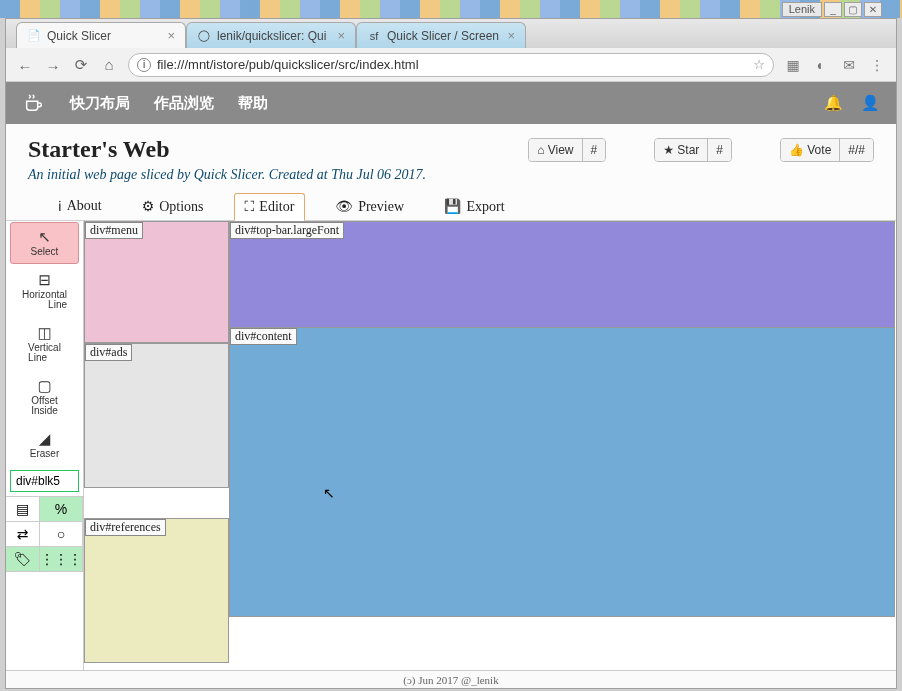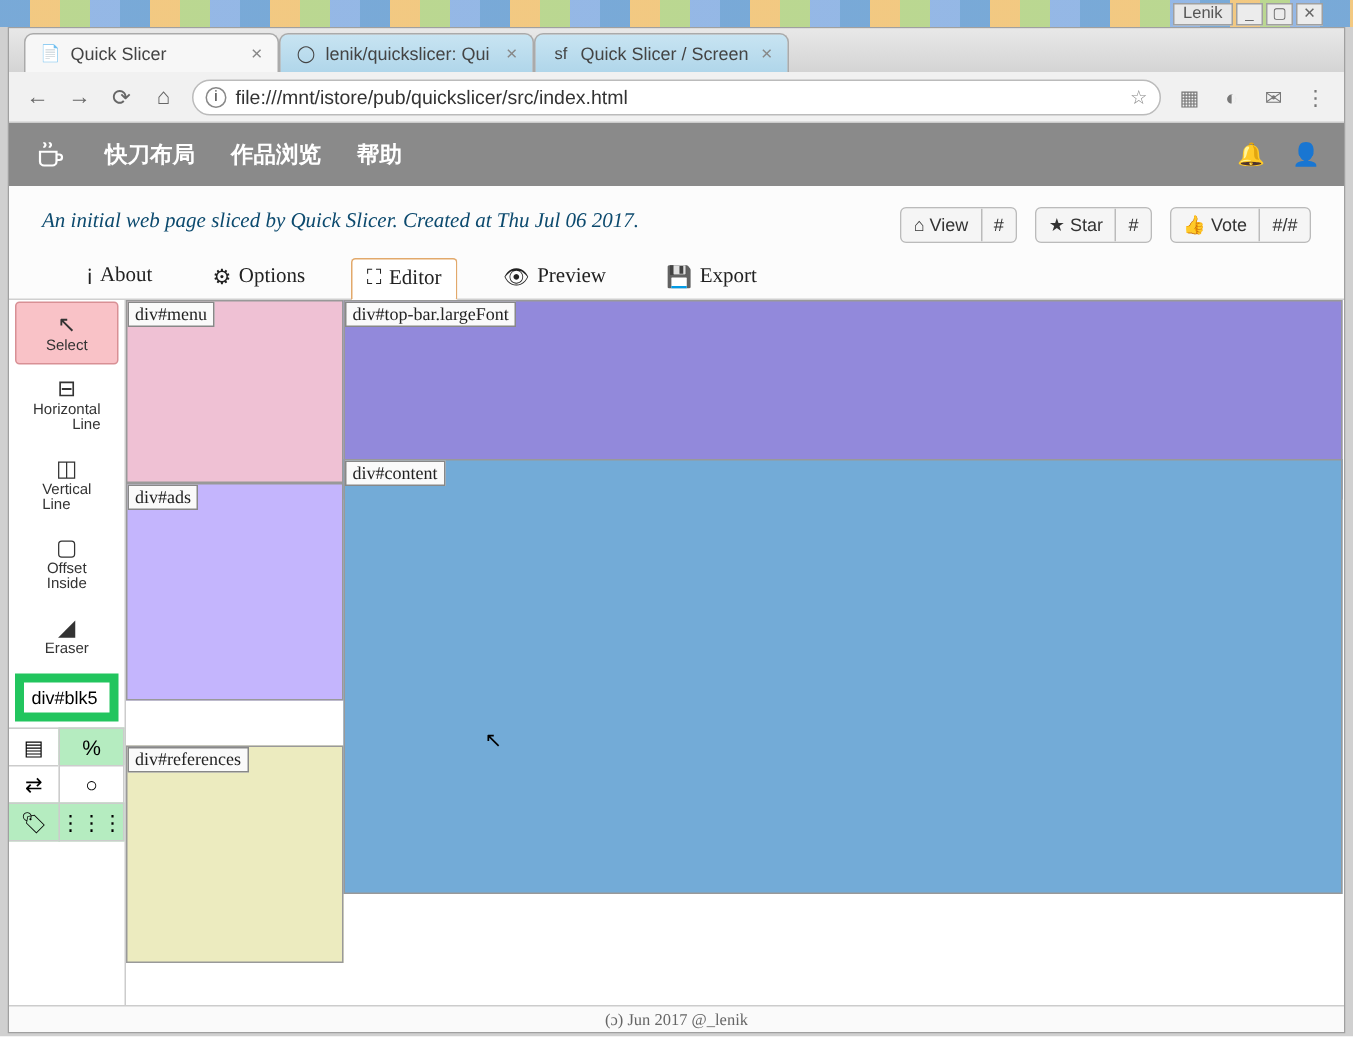--- a/index.html
+++ b/index.html
@@ -24,32 +24,32 @@
 .addr-right{margin-left:auto;display:flex;gap:8px;align-items:center;color:#888;}
 .ext{width:18px;height:18px;display:flex;align-items:center;justify-content:center;color:#777;font-size:14px;}
 .page{flex:1;display:flex;flex-direction:column;background:#fdfdfd;overflow:hidden;}
 .appbar{height:42px;background:#8a8a8a;display:flex;align-items:center;padding:0 16px;gap:24px;color:#fff;font-size:15px;font-weight:bold;}
 .logo{width:24px;height:24px;display:flex;align-items:center;justify-content:center;}
 .appbar .right{margin-left:auto;display:flex;gap:18px;}
 .header-area{padding:12px 22px 8px 22px;display:flex;justify-content:space-between;align-items:flex-start;background:#fcfcfc;}
 .title{font-family:Georgia,serif;font-size:24px;font-weight:bold;color:#222;}
 .subtitle{font-family:Georgia,serif;font-style:italic;font-size:14px;color:#0c4a6e;margin-top:4px;}
 .stats{display:flex;gap:12px;margin-top:2px;}
-.statgroup{display:flex;border:1px solid #bbb;border-radius:4px;height:24px;overflow:hidden;}
+.statgroup{display:flex;border:1px solid #bbb;border-radius:4px;height:24px;overflow:hidden;margin-left:36px;}
 .statgroup .part{display:flex;align-items:center;padding:0 8px;gap:4px;background:#f5f5f5;font-size:12px;color:#333;}
 .statgroup .part+.part{border-left:1px solid #bbb;}
 .maintabs{display:flex;gap:20px;padding:0 42px;height:30px;align-items:flex-end;border-bottom:1px solid #d0d0d0;background:#fcfcfc;font-family:Georgia,serif;font-size:14px;}
 .maintab{display:flex;align-items:center;gap:5px;padding:5px 10px;cursor:pointer;color:#222;}
 .maintab.active{border:1px solid #e2a96b;border-bottom:1px solid #fff;background:#fff;border-top-left-radius:3px;border-top-right-radius:3px;position:relative;top:1px;}
 .workspace{flex:1;display:flex;overflow:hidden;}
 .toolbar{width:78px;border-right:1px solid #ccc;background:#fff;display:flex;flex-direction:column;}
 .tool{display:flex;flex-direction:column;align-items:center;justify-content:center;padding:5px 2px;font-size:10px;color:#333;border:1px solid transparent;margin:1px 4px;gap:1px;}
 .tool.sel{background:#f9c2c7;border:1px solid #d89095;border-radius:3px;}
 .tool .ti{font-size:15px;}
-.selbox{border:6px solid #22c55e;margin:4px;padding:3px 5px;font-size:12px;background:#fff;}
+.selbox{border:1px solid #22c55e;margin:4px;padding:3px 5px;font-size:12px;background:#fff;}
 .toolgrid{display:grid;grid-template-columns:1fr 1fr;border-top:1px solid #ccc;}
 .tg{height:26px;display:flex;align-items:center;justify-content:center;border:1px solid #ccc;margin:-1px 0 0 -1px;font-size:14px;background:#fff;}
 .tg.on{background:#b5ecc0;}
 .canvas{flex:1;position:relative;background:#fff;font-family:Liberation Serif, serif;}
 .region{position:absolute;border:1px solid #999;}
 .region .tag{position:absolute;top:0;left:0;background:#fafafa;border:1px solid #888;padding:0 4px;font-size:12px;color:#222;}
 .footer{height:18px;border-top:1px solid #ccc;display:flex;align-items:center;justify-content:center;font-size:11px;color:#666;background:#fafafa;font-family:Georgia,serif;}
 .cursor{position:absolute;left:323px;top:485px;font-size:14px;color:#000;pointer-events:none;}
 svg{display:block;}
 </style>
@@ -112,20 +112,21 @@
       <span>作品浏览</span>
       <span>帮助</span>
       <div class="right">
         <span>🔔</span>
         <span>👤</span>
       </div>
     </div>
 
     <div class="header-area">
       <div>
+        <div class="title">Starter's Web</div>
         <div class="subtitle">An initial web page sliced by Quick Slicer. Created at Thu Jul 06 2017.</div>
       </div>
       <div class="stats" id="stats">
             <div class="statgroup">
               <span class="part">⌂ View</span>
               <span class="part">#</span>
             </div>
             <div class="statgroup">
               <span class="part">★ Star</span>
               <span class="part">#</span>
@@ -191,21 +192,21 @@
               <div class="tg">⇄</div>
               <div class="tg">○</div>
               <div class="tg on">🏷</div>
               <div class="tg on">⋮⋮⋮</div>
             </div>
       </div>
       <div class="canvas" id="canvas">
             <div class="region" style="left: 0px; top: 0px; width: 145px; height: 122px; background: rgb(239, 193, 212);">
               <span class="tag">div#menu</span>
             </div>
-            <div class="region" style="left: 0px; top: 122px; width: 145px; height: 145px; background: #c4b5fd;">
+            <div class="region" style="left: 0px; top: 122px; width: 145px; height: 145px; background: #e5e5e5;">
               <span class="tag">div#ads</span>
             </div>
             <div class="region" style="left: 0px; top: 267px; width: 145px; height: 145px; background: rgb(236, 235, 191); margin-top: 30px;">
               <span class="tag">div#references</span>
             </div>
             <div class="region" style="left: 145px; top: 0px; width: 666px; height: 133px; background: rgb(146, 137, 219);">
               <span class="tag">div#top-bar.largeFont</span>
             </div>
             <div class="region" style="left: 145px; top: 106px; width: 666px; height: 290px; background: rgb(115, 171, 215);">
               <span class="tag">div#content</span>

